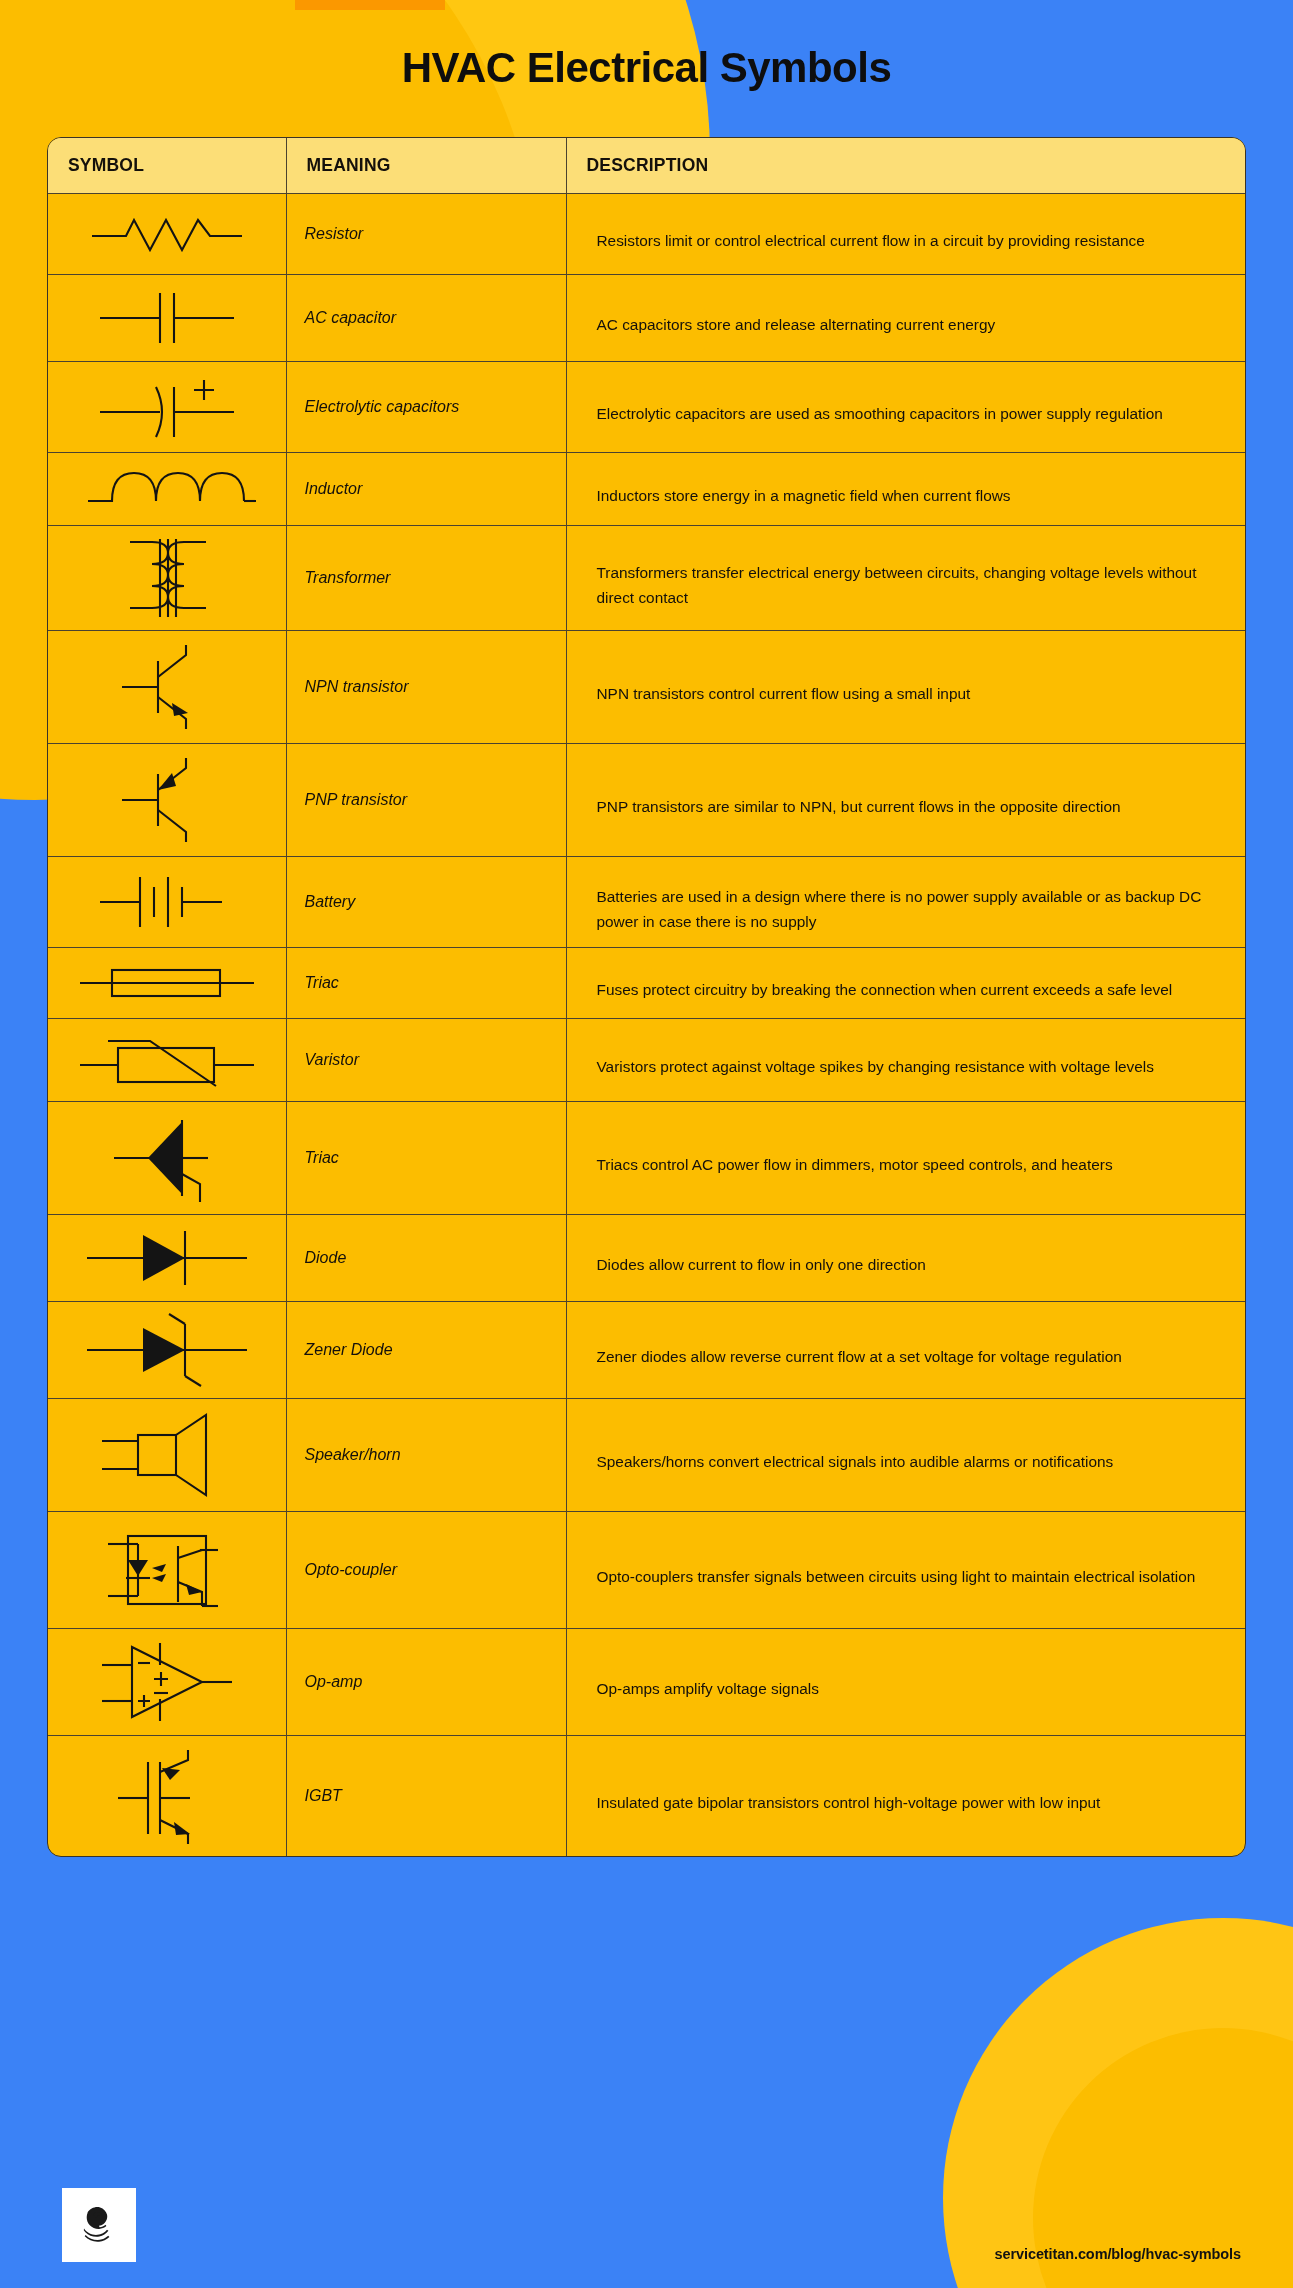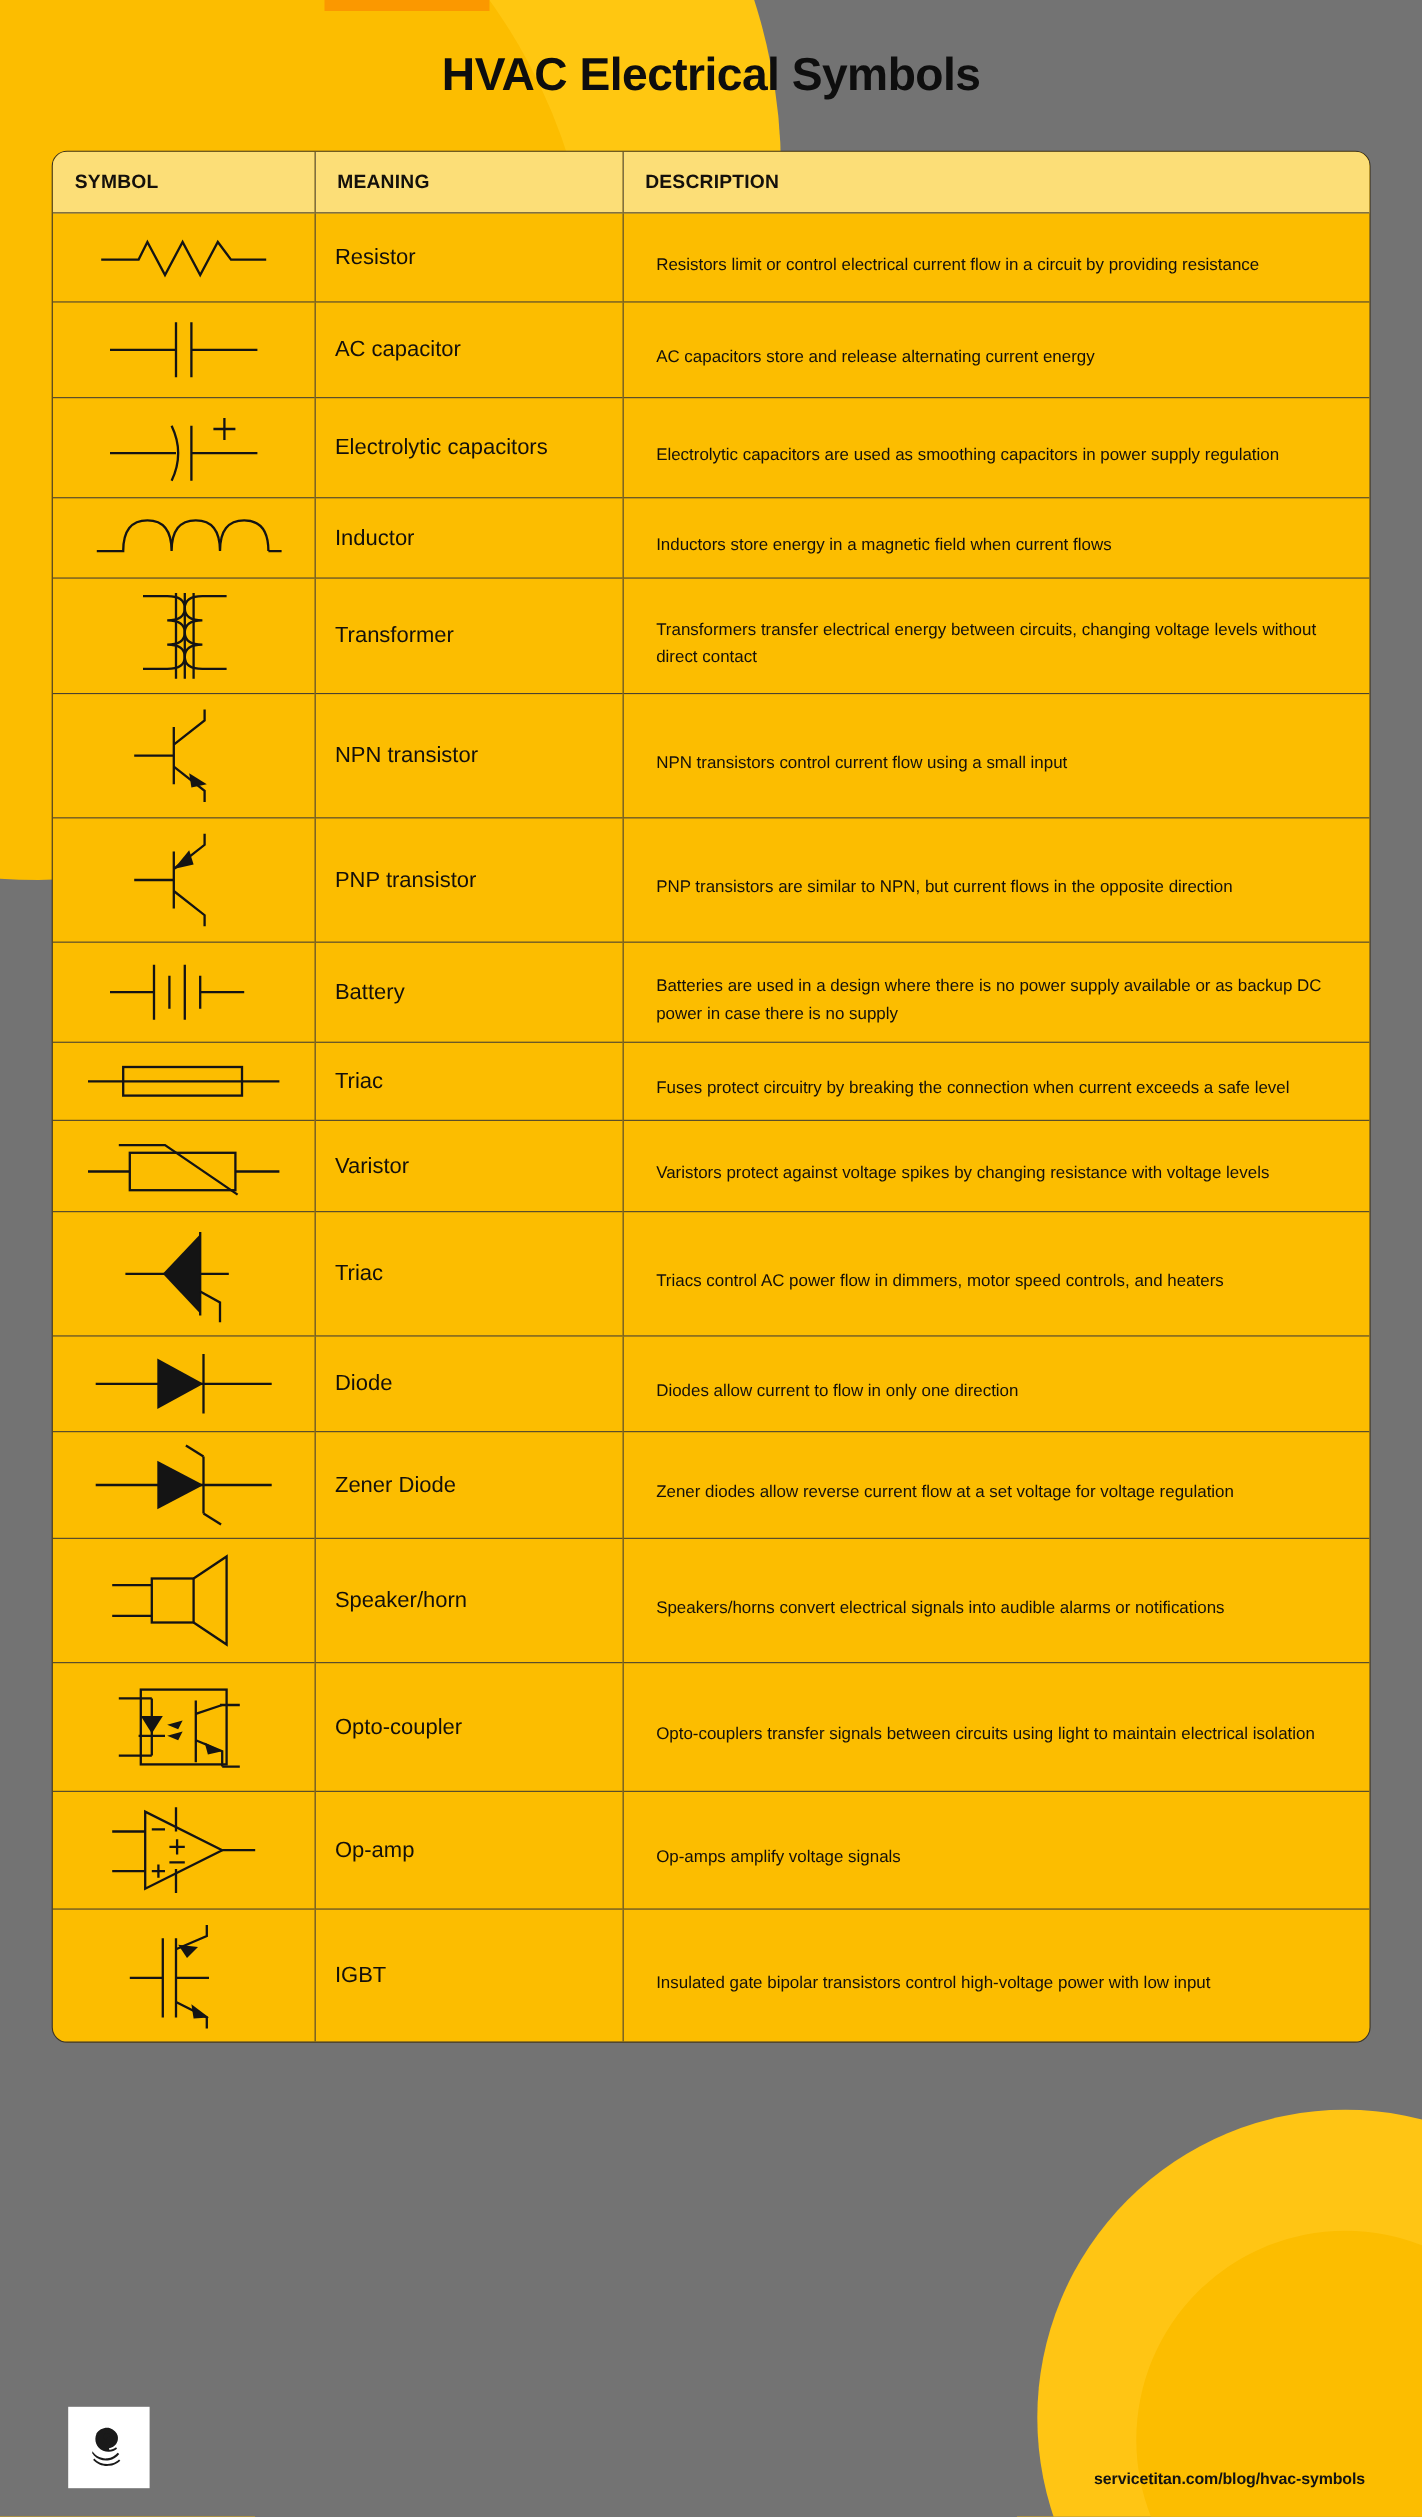--- a/index.html
+++ b/index.html
@@ -7,21 +7,21 @@
     margin: 0; padding: 0;
     width: 1293px;
     background: #FCBD00;
     font-family: "Liberation Sans", sans-serif;
   }
   #page {
     position: relative;
     width: 1293px;
     height: 2288px;
     overflow: hidden;
-    background: #737373;
+    background: #3b82f6;
   }
   
   .bg-layer { position: absolute; inset: 0; overflow: hidden; pointer-events: none; }
   .blob-a {
     position: absolute; left: -300px; top: -350px;
     width: 1010px; height: 1010px; border-radius: 50%;
     background: #FFC711;
   }
   .blob-b {
     position: absolute; left: -470px; top: -210px;
@@ -89,21 +89,21 @@
     color: #14100B;
   }
   tbody td:last-child { border-right: none; }
 
   col.c-symbol { width: 238px; }
   col.c-meaning { width: 280px; }
   col.c-desc { width: auto; }
 
   .cell-symbol { text-align: center; padding: 10px 6px; }
   .cell-symbol svg { display: inline-block; vertical-align: middle; }
-  .cell-meaning { font-size: 20px; padding: 10px 18px; line-height: 1.35; }
+  .cell-meaning { font-size: 16px; padding: 10px 18px; line-height: 1.35; font-style: italic; }
   .cell-desc { font-size: 15.4px; padding: 27px 22px 12px 30px; line-height: 1.62; }
 
   svg .ln { fill: none; stroke: #141414; stroke-width: 2.1; stroke-linecap: butt; stroke-linejoin: miter; }
   svg .fl { fill: #141414; stroke: none; }
   svg .tx { fill: #141414; font-family: "Liberation Sans", sans-serif; font-size: 17px; }
 
   
   .footer {
     position: absolute;
     left: 0; right: 0; bottom: 0;

